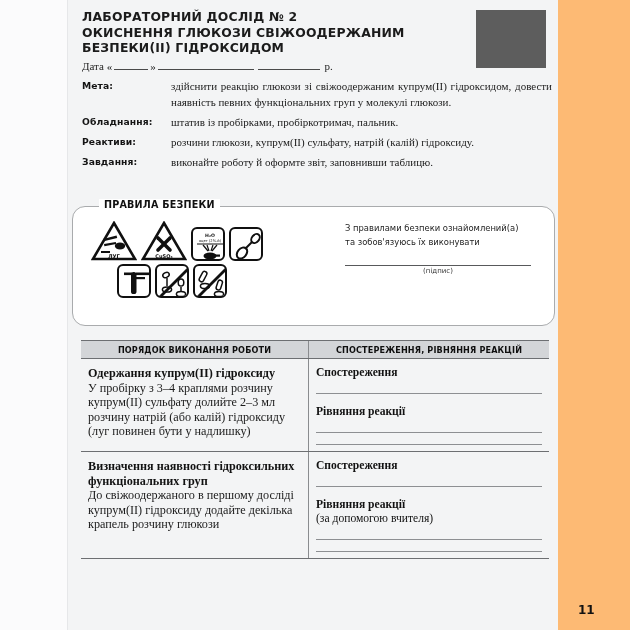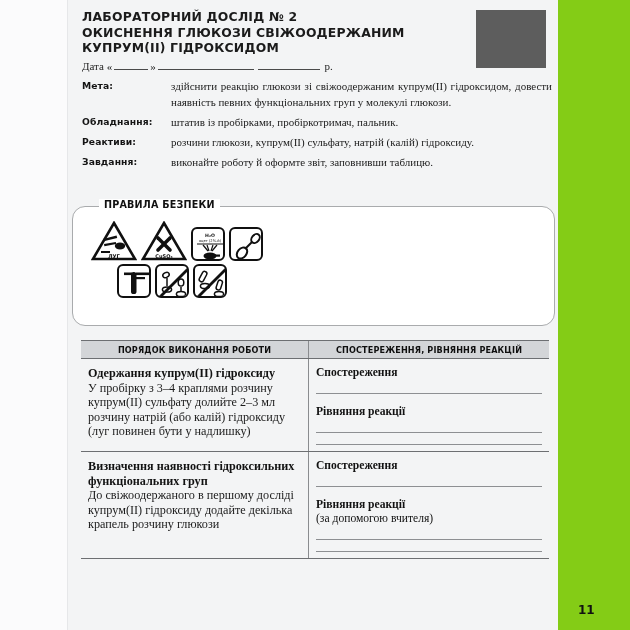--- a/index.html
+++ b/index.html
@@ -12,21 +12,21 @@
     height: 630px;
     overflow: hidden;
     font-family: "Liberation Serif", serif;
   }
 
   
   .page {
     position: absolute;
     left: 0; top: 0;
     width: 630px; height: 630px;
-    background: #84cc16;
+    background: #fdba74;
   }
   .page-sheet {
     position: absolute;
     left: 0; top: 0;
     width: 558px; height: 630px;
     background: #f3f4f5;
   }
   .gutter {
     position: absolute;
     left: 0; top: 0;
@@ -261,21 +261,21 @@
 
 <div class="page">
   <div class="page-sheet"></div>
   <div class="gutter"></div>
 
   <div class="content">
 
     <div class="title-block">
       <div class="title-line">ЛАБОРАТОРНИЙ ДОСЛІД № 2</div>
       <div class="title-line">ОКИСНЕННЯ ГЛЮКОЗИ СВІЖООДЕРЖАНИМ</div>
-      <div class="title-line">КУПРУМ(II) ГІДРОКСИДОМ</div>
+      <div class="title-line">БЕЗПЕКИ(II) ГІДРОКСИДОМ</div>
     </div>
     <div class="photo-box"></div>
 
     <div class="date-row">
       <span>Дата</span>
       <span>«</span><span class="blank b1"></span><span>»</span><span class="blank b2"></span><span class="blank b3"></span>
       <span>р.</span>
     </div>
 
     <div class="meta">
@@ -388,20 +388,26 @@
                 <ellipse cx="10" cy="20" rx="4.6" ry="2.6" fill="#fff"></ellipse>
                 <rect x="22" y="14" width="4.6" height="10" rx="2.2" transform="rotate(18 24 19)"></rect>
                 <ellipse cx="24" cy="28" rx="4.6" ry="2.6" fill="#fff"></ellipse>
               </g>
               <line x1="3" y1="31" x2="31" y2="3" stroke="#101010" stroke-width="2.8"></line>
             </svg>
           </div>
         </div>
       </div>
 
+      <div class="ack">
+        <div class="ack-text">З правилами безпеки ознайомлений(а)</div>
+        <div class="ack-text">та зобов'язуюсь їх виконувати</div>
+        <div class="sign-line"></div>
+        <div class="sign-cap">(підпис)</div>
+      </div>
     </div>
 
     <div class="table">
       <div class="thead">
         <div class="th col-l">ПОРЯДОК ВИКОНАННЯ РОБОТИ</div>
         <div class="th col-r">СПОСТЕРЕЖЕННЯ, РІВНЯННЯ РЕАКЦІЙ</div>
       </div>
 
       <div class="trow">
         <div class="td col-l">

